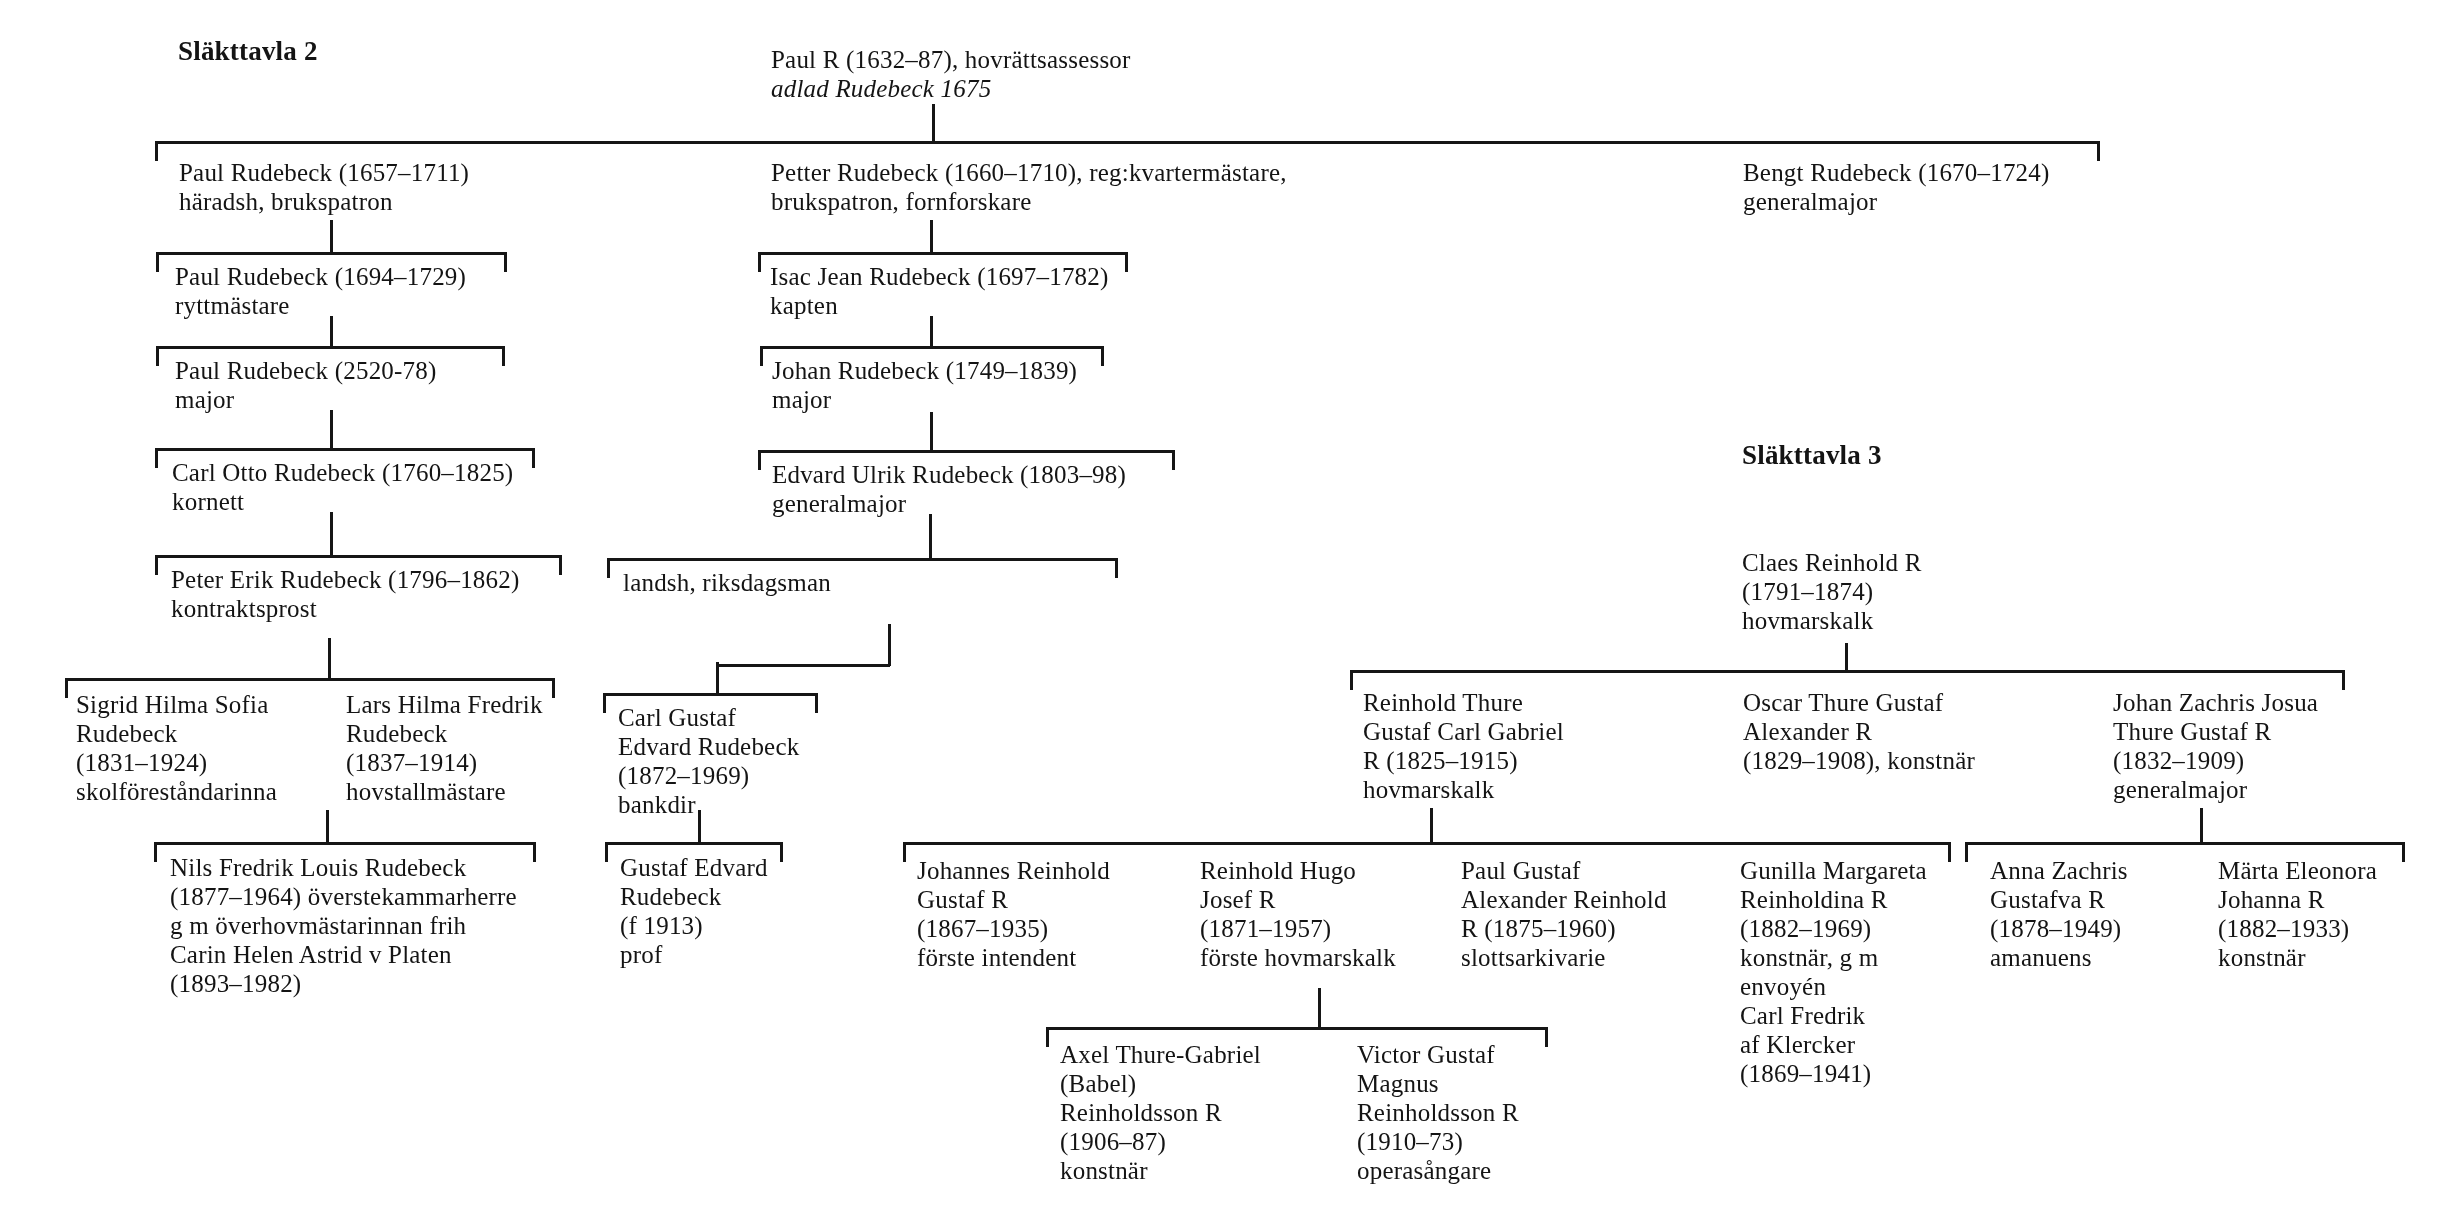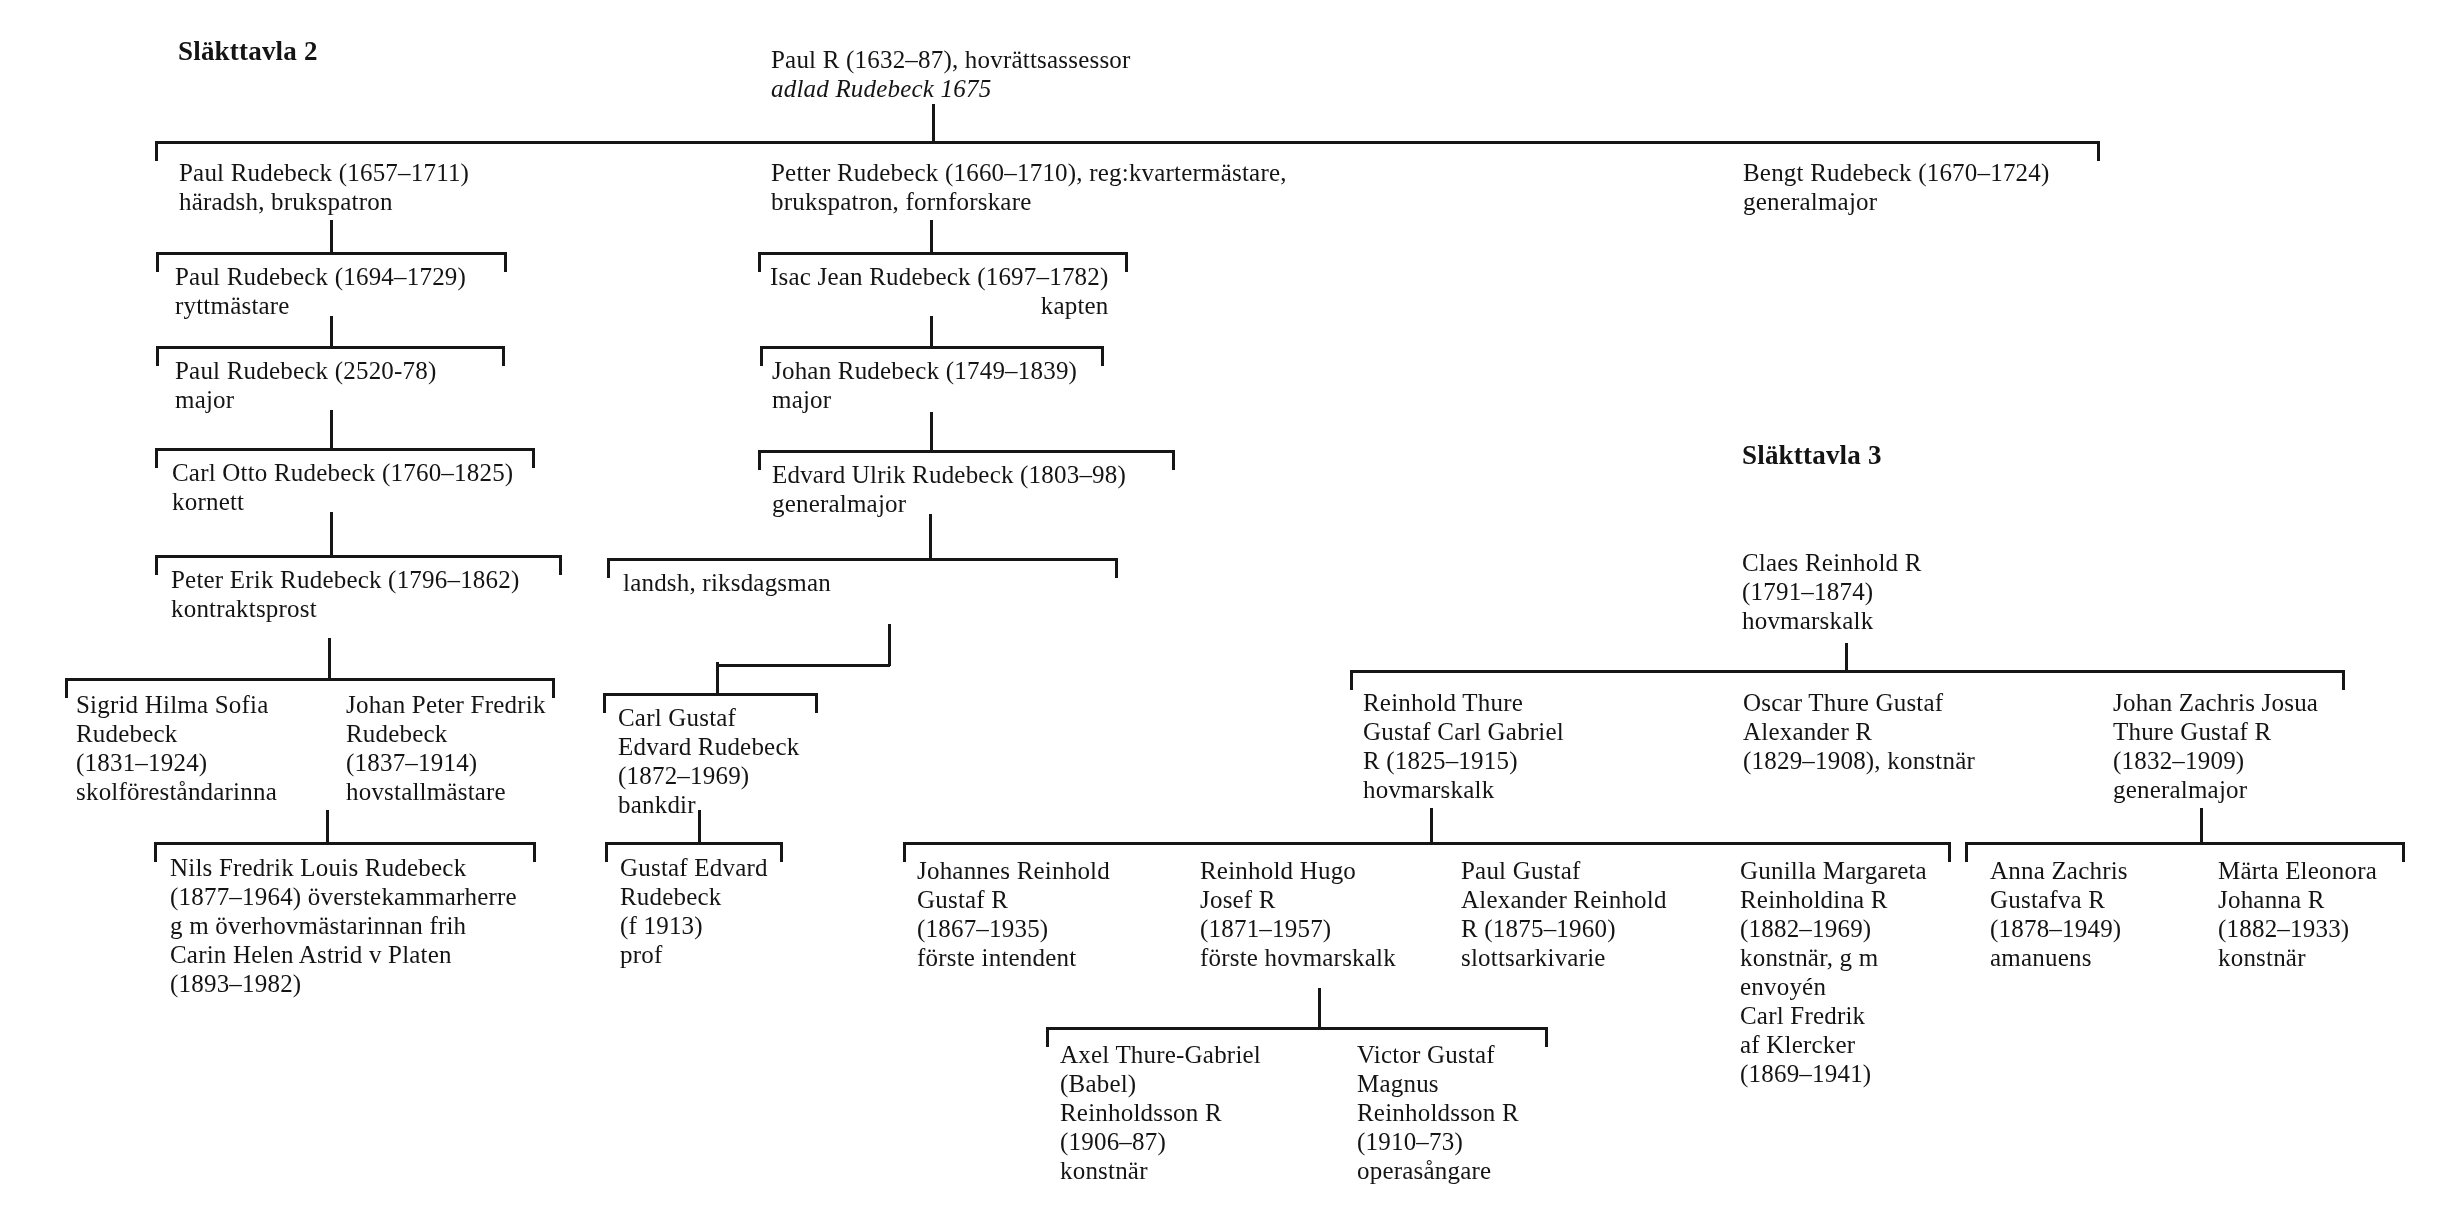--- a/index.html
+++ b/index.html
@@ -114,33 +114,33 @@
         <div class="tline">Peter Erik Rudebeck (1796–1862)</div>
         <div class="tline">kontraktsprost</div>
       </div>
       <div class="node" style="left: 76px; top: 690px;">
         <div class="tline">Sigrid Hilma Sofia</div>
         <div class="tline">Rudebeck</div>
         <div class="tline">(1831–1924)</div>
         <div class="tline">skolföreståndarinna</div>
       </div>
       <div class="node" style="left: 346px; top: 690px;">
-        <div class="tline">Johan Peter Fredrik</div>
+        <div class="tline">Lars Hilma Fredrik</div>
         <div class="tline">Rudebeck</div>
         <div class="tline">(1837–1914)</div>
         <div class="tline">hovstallmästare</div>
       </div>
       <div class="node" style="left: 170px; top: 853px;">
         <div class="tline">Nils Fredrik Louis Rudebeck</div>
         <div class="tline">(1877–1964) överstekammarherre</div>
         <div class="tline">g m överhovmästarinnan frih</div>
         <div class="tline">Carin Helen Astrid v Platen</div>
         <div class="tline">(1893–1982)</div>
       </div>
-      <div class="node" style="left: 770px; top: 262px; text-align: right;">
+      <div class="node" style="left: 770px; top: 262px;">
         <div class="tline">Isac Jean Rudebeck (1697–1782)</div>
         <div class="tline">kapten</div>
       </div>
       <div class="node" style="left: 772px; top: 356px;">
         <div class="tline">Johan Rudebeck (1749–1839)</div>
         <div class="tline">major</div>
       </div>
       <div class="node" style="left: 772px; top: 460px;">
         <div class="tline">Edvard Ulrik Rudebeck (1803–98)</div>
         <div class="tline">generalmajor</div>

